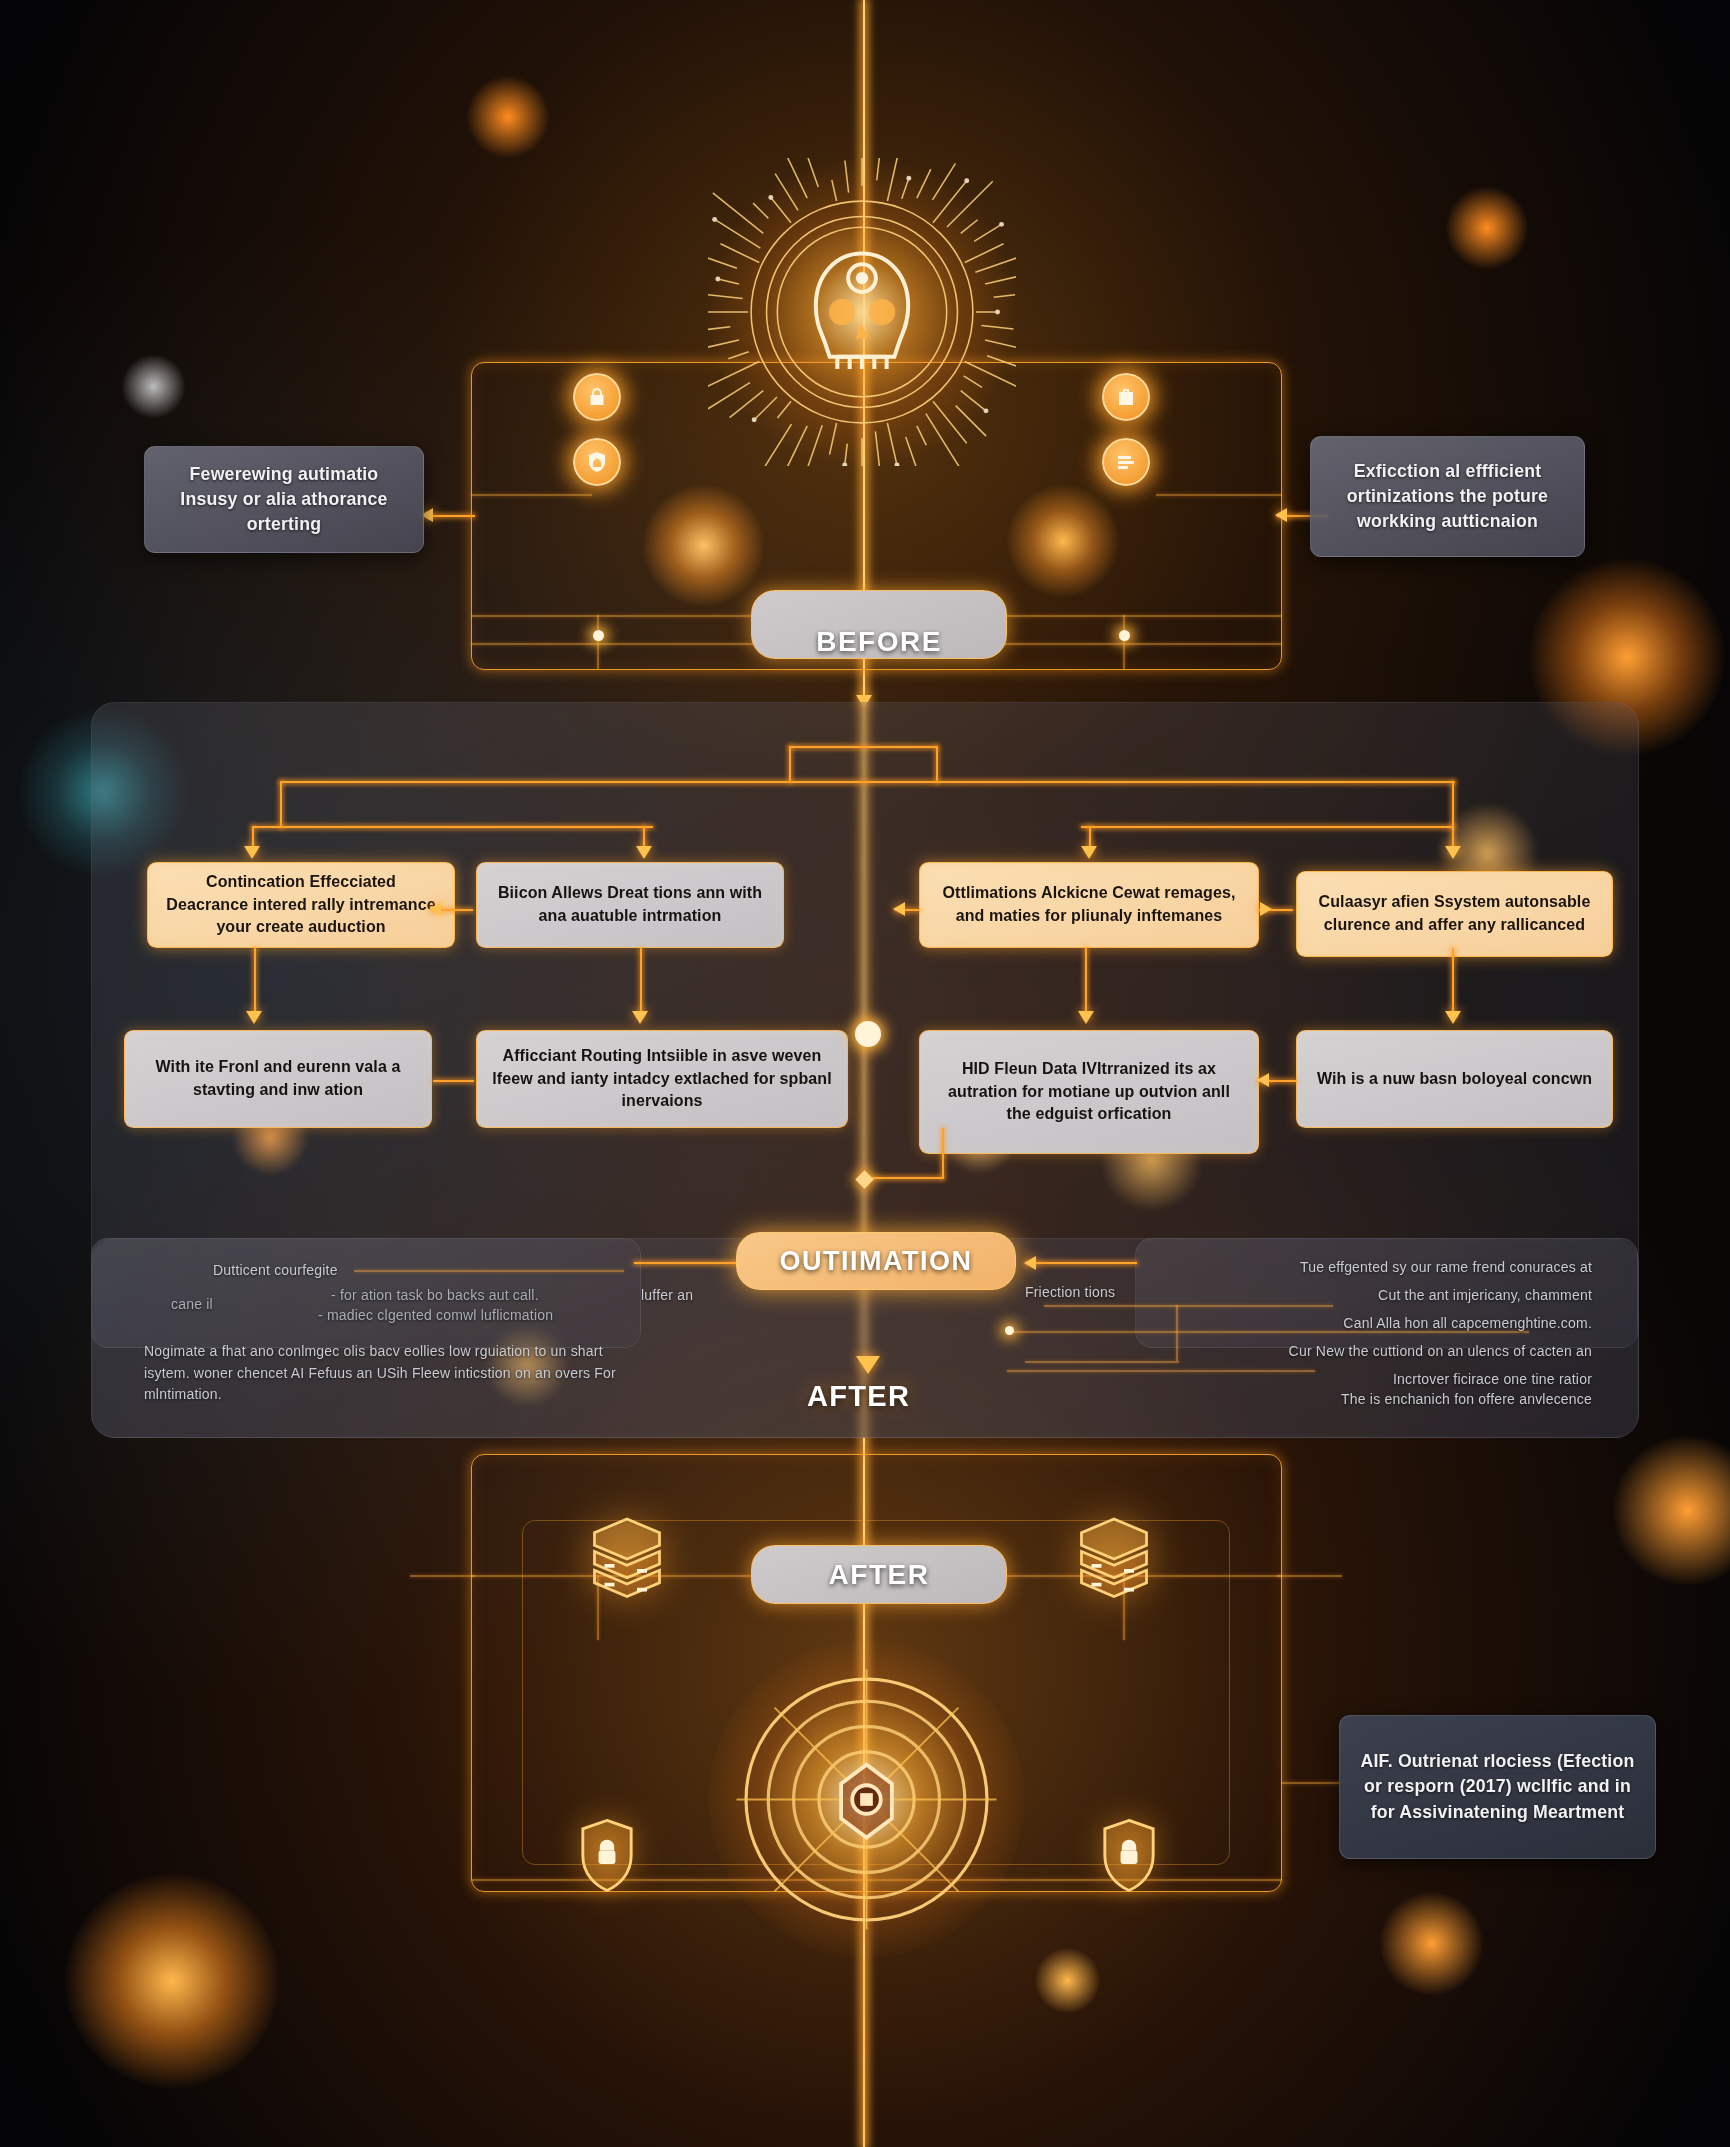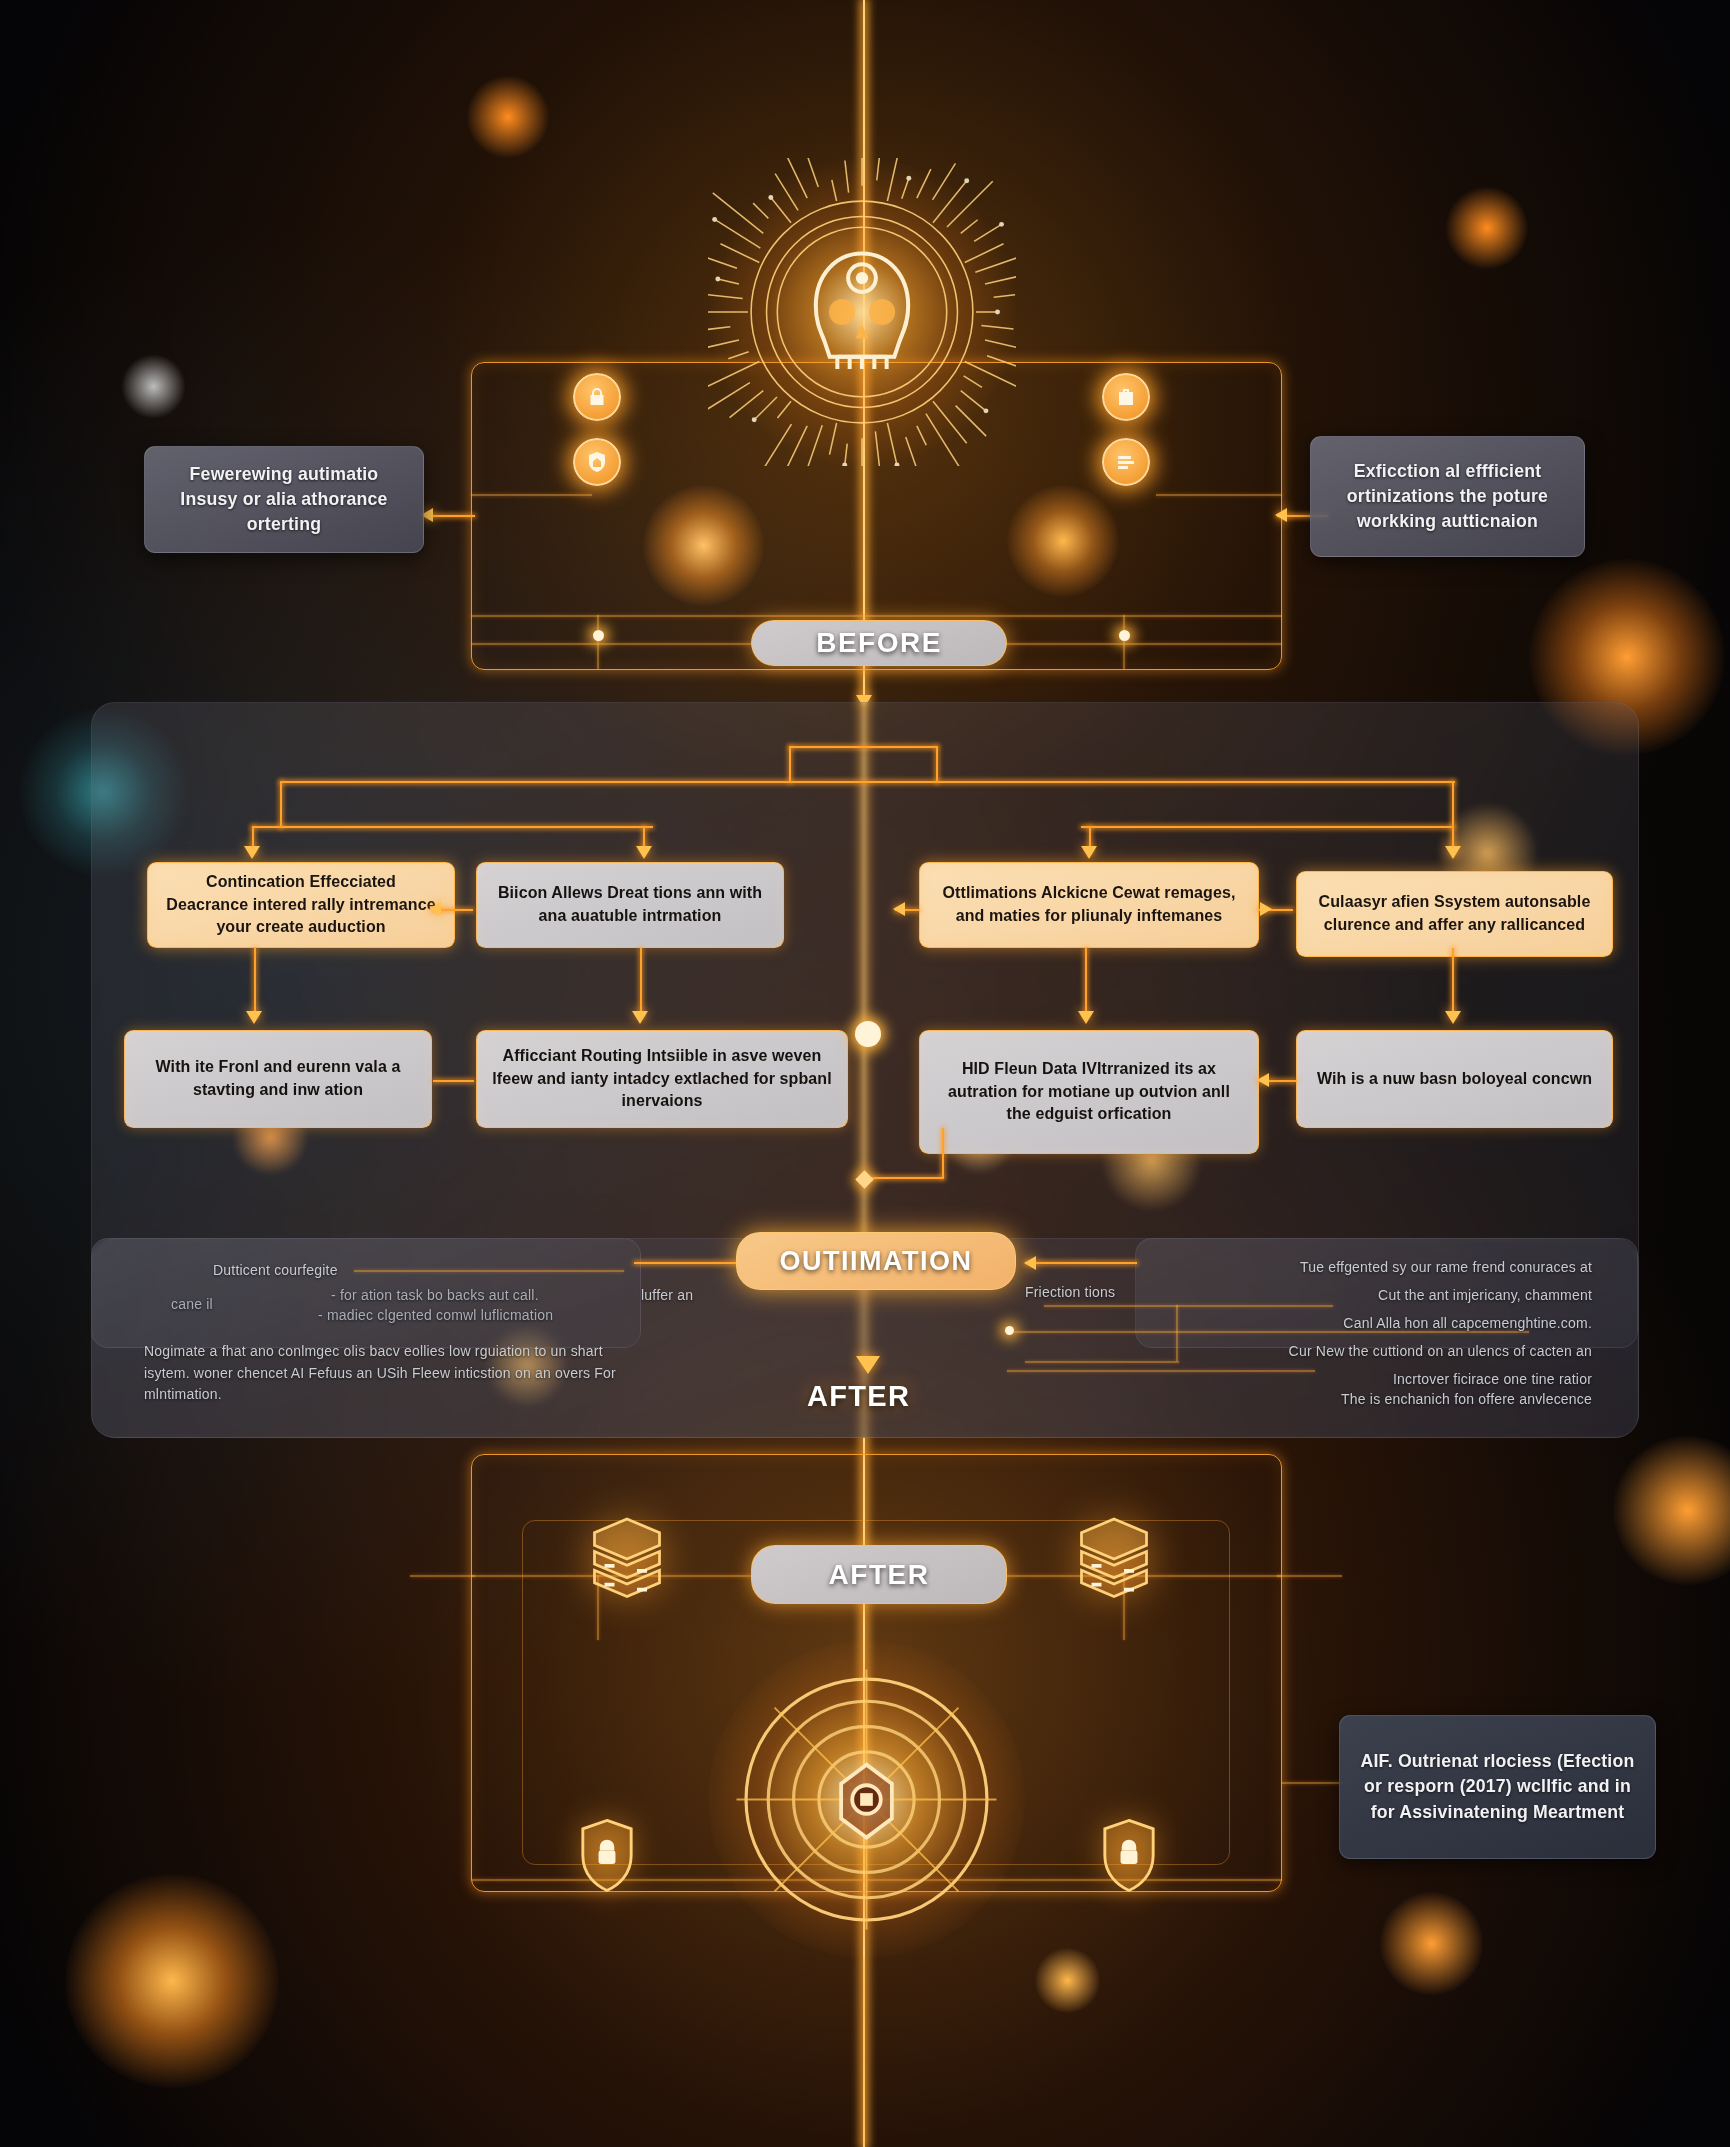--- a/index.html
+++ b/index.html
@@ -295,21 +295,21 @@
   <div class="wire h" style="left:1277px;top:515px;width:51px;"></div>
   <div class="arrowhead ah-left" style="left:1275px;top:508px;"></div>
 
   <div class="infobox" style="left:144px;top:446px;width:280px;height:107px;">
     <span>Fewerewing autimatio Insusy or alia athorance orterting</span>
   </div>
   <div class="infobox" style="left:1310px;top:436px;width:275px;height:121px;">
     <span>Exficction al effficient ortinizations the poture workking autticnaion</span>
   </div>
 
-  <div class="pill grey" style="left:751px;top:620px;width:256px;height:46px;">
+  <div class="pill grey" style="left:751px;top:590px;width:256px;height:69px;align-items:flex-end;">
     <span>BEFORE</span>
   </div>
   <div class="arrowhead ah-down" style="left:856px;top:695px;"></div>
 
   <div class="glasspanel" style="left:91px;top:702px;width:1548px;height:736px;"></div>
 
   <div class="wire h" style="left:280px;top:781px;width:1175px;"></div>
   <div class="wire v" style="left:280px;top:781px;height:45px;"></div>
   <div class="wire v" style="left:1452px;top:781px;height:45px;"></div>
   <div class="wire h" style="left:280px;top:826px;width:373px;"></div>

